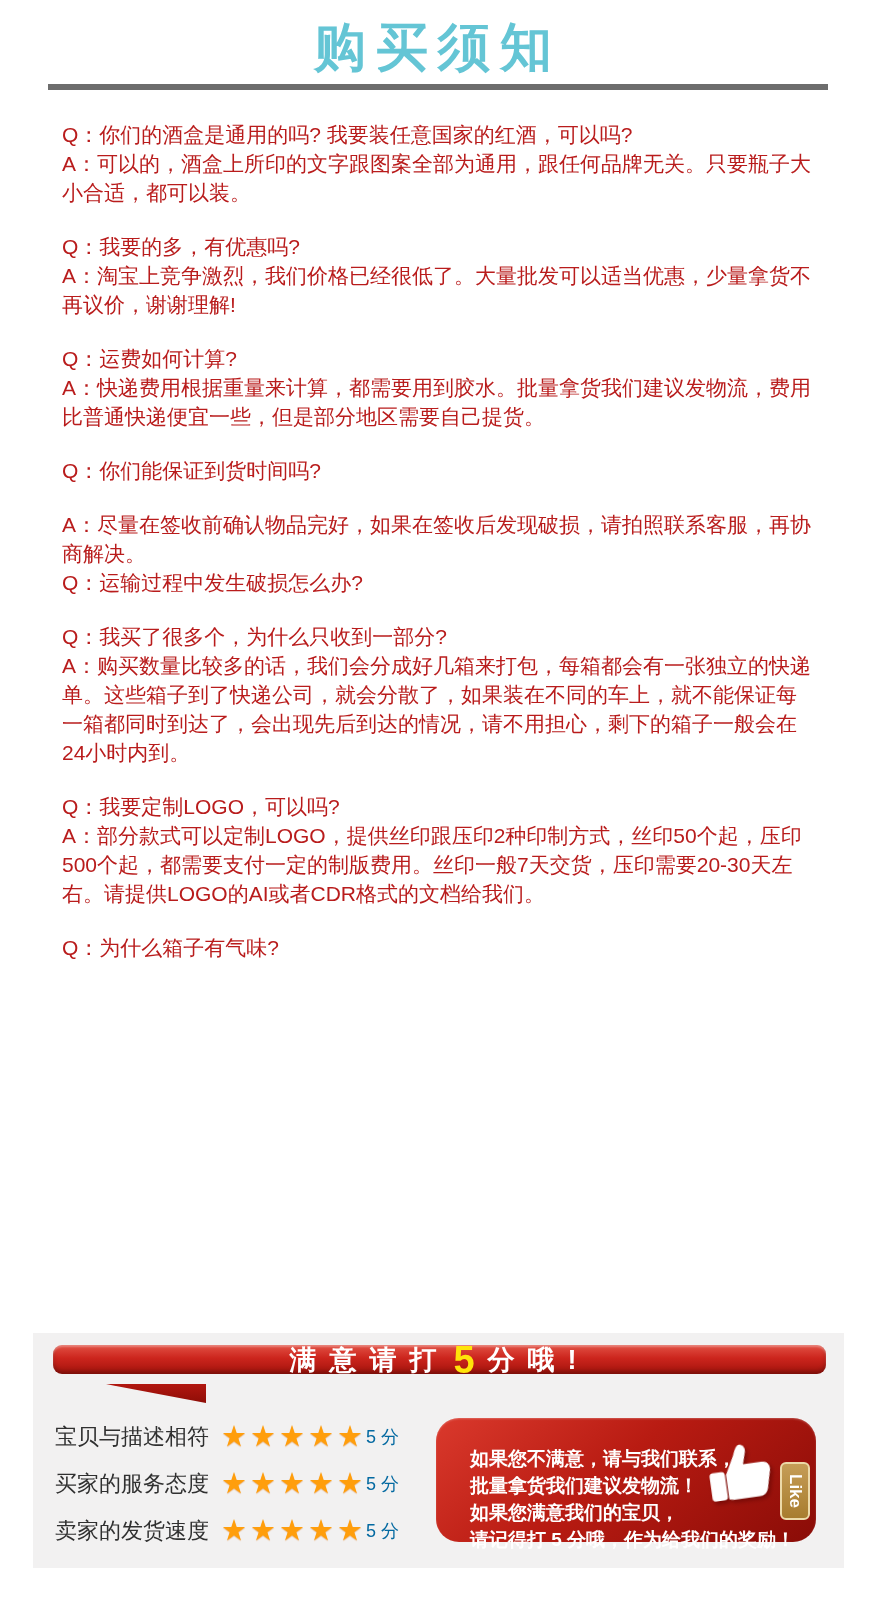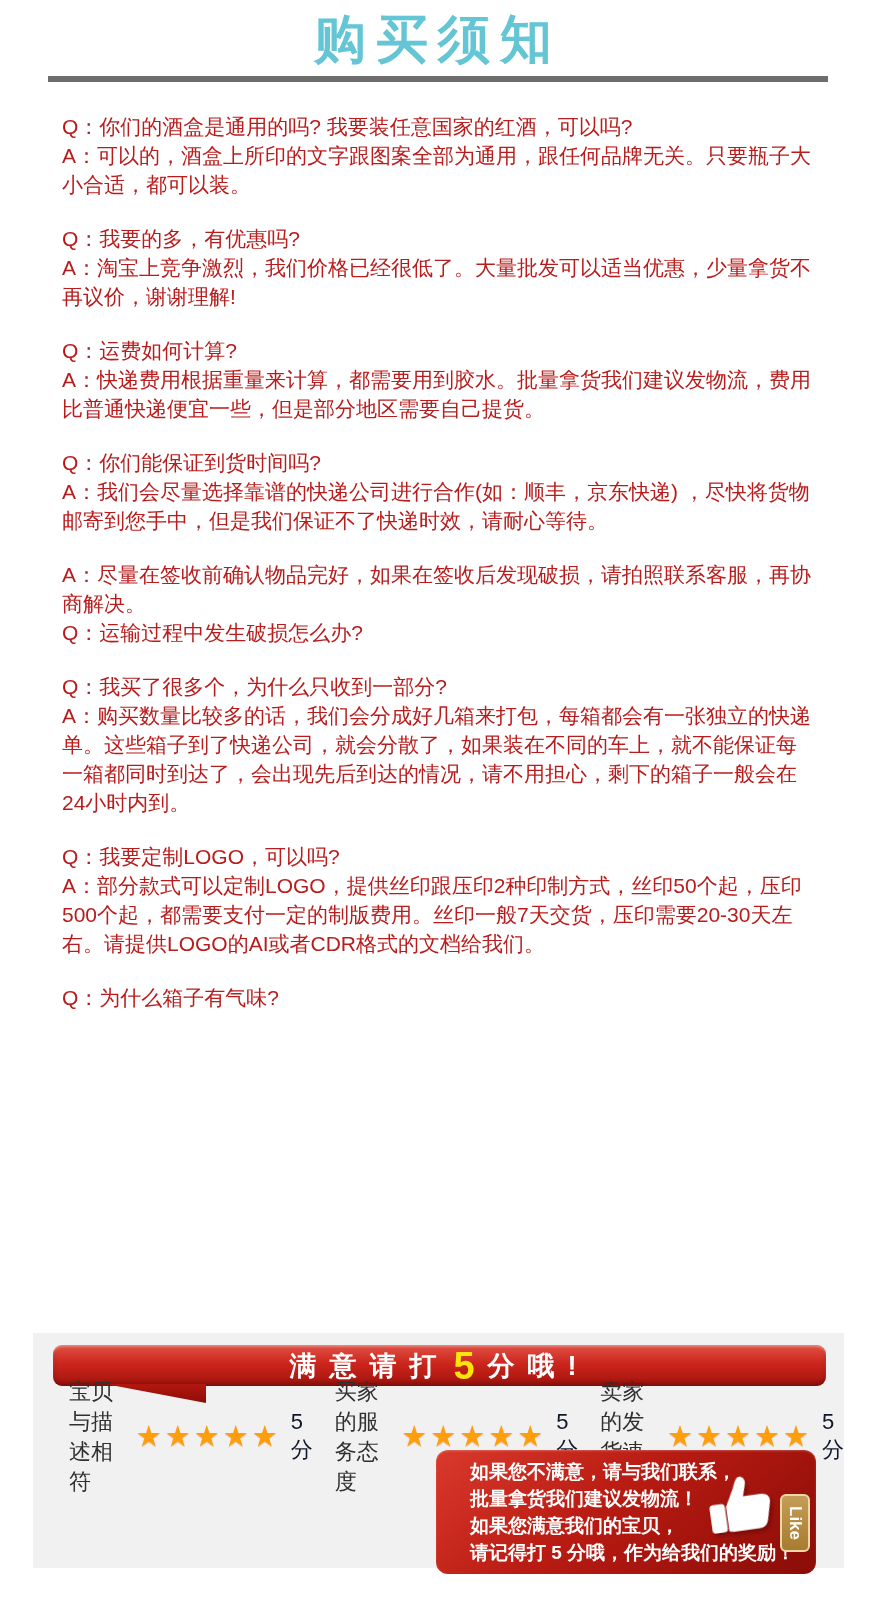--- a/index.html
+++ b/index.html
@@ -3,72 +3,72 @@
 <meta charset="utf-8">
 <style>
   html, body { margin: 0; padding: 0; background: #ffffff; }
   body {
     width: 876px; height: 1600px; position: relative; overflow: hidden;
     font-family: "Liberation Sans", sans-serif;
     -webkit-font-smoothing: antialiased;
   }
 
   
-  .header { padding-top: 10px; text-align: center; }
+  .header { padding-top: 18px; text-align: center; }
   .title {
     display: inline-block;
     font-size: 52px; font-weight: bold; color: #64c5d5;
     letter-spacing: 10px; line-height: 1.15; margin: 0;
   }
   .divider { width: 780px; height: 6px; background: #6d6d6d; margin: 6px auto 0; }
 
   
   .qa { padding: 30px 62px 0 62px; }
   .qa-block { margin-bottom: 25px; }
   .qa-block p { margin: 0; font-size: 21px; line-height: 29px; color: #b91c1c; }
 
   
   .panel {
     position: absolute; left: 33px; top: 1333px;
     width: 811px; height: 235px; background: #f2f1f1;
   }
   .ribbon {
-    position: absolute; left: 20px; right: 18px; top: 12px; height: 41px;
+    position: absolute; left: 20px; right: 18px; top: 12px; height: 29px;
     border-radius: 9px;
     background: linear-gradient(180deg, #e25144 0%, #cc251d 45%, #a2130c 100%);
     box-shadow: inset 0 2px 2px rgba(255,255,255,.3), inset 0 -3px 4px rgba(0,0,0,.25);
     display: flex; align-items: center; justify-content: center;
   }
   .ribbon-text { color: #ffffff; font-size: 27px; font-weight: bold; letter-spacing: 13px; }
   .ribbon-score {
     color: #ffe40a; font-size: 38px; font-weight: bold;
     letter-spacing: 13px; position: relative; top: 1px; margin-left: 4px;
   }
   .tail {
     position: absolute; left: 73px; top: 51px; width: 100px; height: 19px;
     background: linear-gradient(180deg, #b2170f, #8e0d07);
     clip-path: polygon(0 0, 100% 0, 100% 100%, 6% 6%);
   }
 
-  .ratings { position: absolute; left: 36px; top: 88px; display: flex; gap: 22px; }
+  .ratings { position: absolute; left: 22px; top: 88px; display: flex; flex-direction: column; gap: 16px; }
   .rating-row { display: flex; align-items: center; height: 31px; }
   .rating-label { font-size: 22px; color: #303030; }
   .stars {
     margin-left: 12px; font-size: 29px; color: #ff9e0c;
     letter-spacing: 3px; line-height: 1;
     text-shadow: 0 1px 1px rgba(224,112,0,.45);
   }
-  .rating-score { margin-left: 10px; font-size: 22px; color: #0f172a; }
+  .rating-score { font-size: 18px; color: #0369a1; }
 
   .promise {
     position: absolute; left: 403px; top: 85px; width: 380px; height: 124px;
-    border-radius: 12px; box-sizing: border-box;
+    border-radius: 23px; box-sizing: border-box;
     background: linear-gradient(140deg, #da392c 0%, #b81b12 45%, #8a0c07 100%);
     box-shadow: inset 0 1px 2px rgba(255,255,255,.25);
-    color: #ffffff; padding: 8px 14px 0 34px; margin-top: 32px;
+    color: #ffffff; padding: 27px 14px 0 34px;
   }
   .promise-line { font-size: 19px; font-weight: bold; line-height: 27px; white-space: nowrap; }
 
   .thumb-wrap { position: absolute; right: 4px; top: 14px; width: 110px; height: 90px; }
   .thumb-svg {
     position: absolute; left: 0; top: 2px;
     filter: drop-shadow(2px 3px 2px rgba(70,0,0,.45));
     transform: rotate(-8deg);
   }
   .like-badge {
@@ -99,21 +99,20 @@
     <p>A：淘宝上竞争激烈，我们价格已经很低了。大量批发可以适当优惠，少量拿货不再议价，谢谢理解!</p>
   </div>
 
   <div class="qa-block">
     <p>Q：运费如何计算?</p>
     <p>A：快递费用根据重量来计算，都需要用到胶水。批量拿货我们建议发物流，费用比普通快递便宜一些，但是部分地区需要自己提货。</p>
   </div>
 
   <div class="qa-block">
     <p>Q：你们能保证到货时间吗?</p>
-    <p>A：我们会尽量选择靠谱的快递公司进行合作(如：顺丰，京东快递) ，尽快将货物邮寄到您手中，但是我们保证不了快递时效，请耐心等待。</p>
   </div>
 
   <div class="qa-block">
     <p>A：尽量在签收前确认物品完好，如果在签收后发现破损，请拍照联系客服，再协商解决。</p>
     <p>Q：运输过程中发生破损怎么办?</p>
   </div>
 
   <div class="qa-block">
     <p>Q：我买了很多个，为什么只收到一部分?</p>
     <p>A：购买数量比较多的话，我们会分成好几箱来打包，每箱都会有一张独立的快递单。这些箱子到了快递公司，就会分散了，如果装在不同的车上，就不能保证每一箱都同时到达了，会出现先后到达的情况，请不用担心，剩下的箱子一般会在24小时内到。</p>

